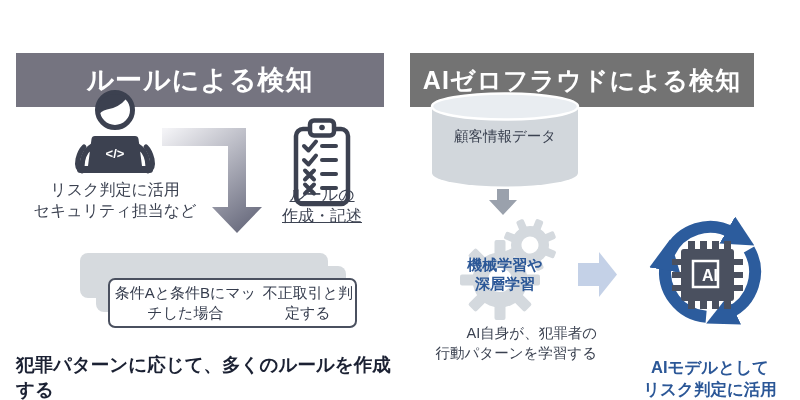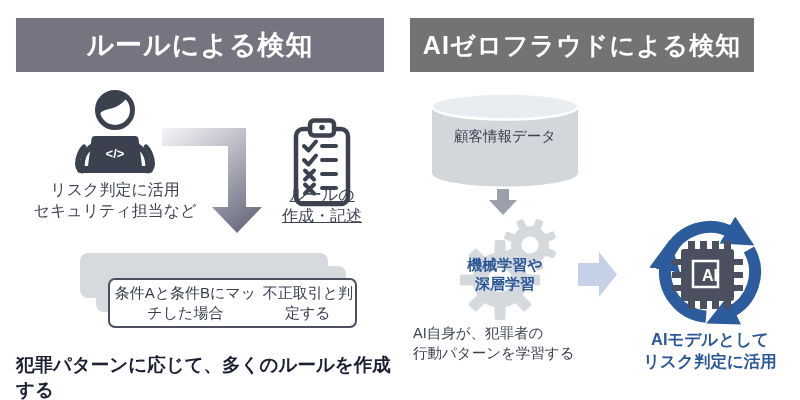--- a/index.html
+++ b/index.html
@@ -1,40 +1,40 @@
 <!DOCTYPE html>
 <html><head>
 <meta charset="utf-8">
 <style>
   html,body{margin:0;padding:0;background:#fff;}
   .canvas{position:relative;width:800px;height:400px;background:#ffffff;overflow:hidden;
           font-family:"Liberation Sans","DejaVu Sans",sans-serif;}
   .abs{position:absolute;}
   .panel-header{display:flex;align-items:center;justify-content:center;
-                color:#ffffff;font-weight:bold;letter-spacing:1px;}
+                color:#ffffff;font-weight:bold;letter-spacing:1px;margin-top:35px;}
   .hdr-left{left:16px;top:18px;width:368px;height:54px;background:#757480;font-size:27px;}
   .hdr-right{left:410px;top:18px;width:344px;height:54px;background:#737373;font-size:25px;}
   .caption{ text-align:center;color:#3d4352;font-size:16px;line-height:21px;}
   .person-caption{left:15px;top:179px;width:200px;}
   .clip-caption{left:262px;top:184px;width:120px;text-decoration:underline;}
   .card{border-radius:8px;background:#d6dade;}
   .card-back{left:80px;top:253px;width:248px;height:45px;}
   .card-mid{left:96px;top:266px;width:250px;height:46px;}
   .rule-box{left:108px;top:278px;width:249px;height:50px;background:#ffffff;
             border:2px solid #4a505f;border-radius:7px;box-sizing:border-box;
             display:flex;flex-direction:row;align-items:center;justify-content:center;
             font-size:15px;line-height:20px;color:#353c4d;text-align:center;}
   .footer-left{left:16px;top:352px;width:384px;font-size:18.5px;font-weight:bold;color:#1b2133;}
   .db-caption{left:430px;top:126px;width:150px;text-align:center;
               font-size:14.5px;line-height:20px;color:#3a4150;}
   .gear-label{left:445px;top:255px;width:120px;text-align:center;z-index:3;
               font-size:15px;line-height:19px;font-weight:bold;color:#2b5797;}
-  .learn-caption{left:413px;top:324px;width:184px;text-align:left;
+  .learn-caption{left:413px;top:324px;width:184px;text-align:right;
                  font-size:14.5px;line-height:19.5px;color:#3a4150;}
-  .result-label{left:628px;top:328px;width:164px;text-align:center;
+  .result-label{left:628px;top:356px;width:164px;text-align:center;
                 font-size:16.5px;line-height:22px;font-weight:bold;color:#2b5797;}
   svg{display:block;}
 </style>
 </head>
 <body>
 
 <div class="canvas">
 
   <div class="abs panel-header hdr-left">
     <span>ルールによる検知</span>

